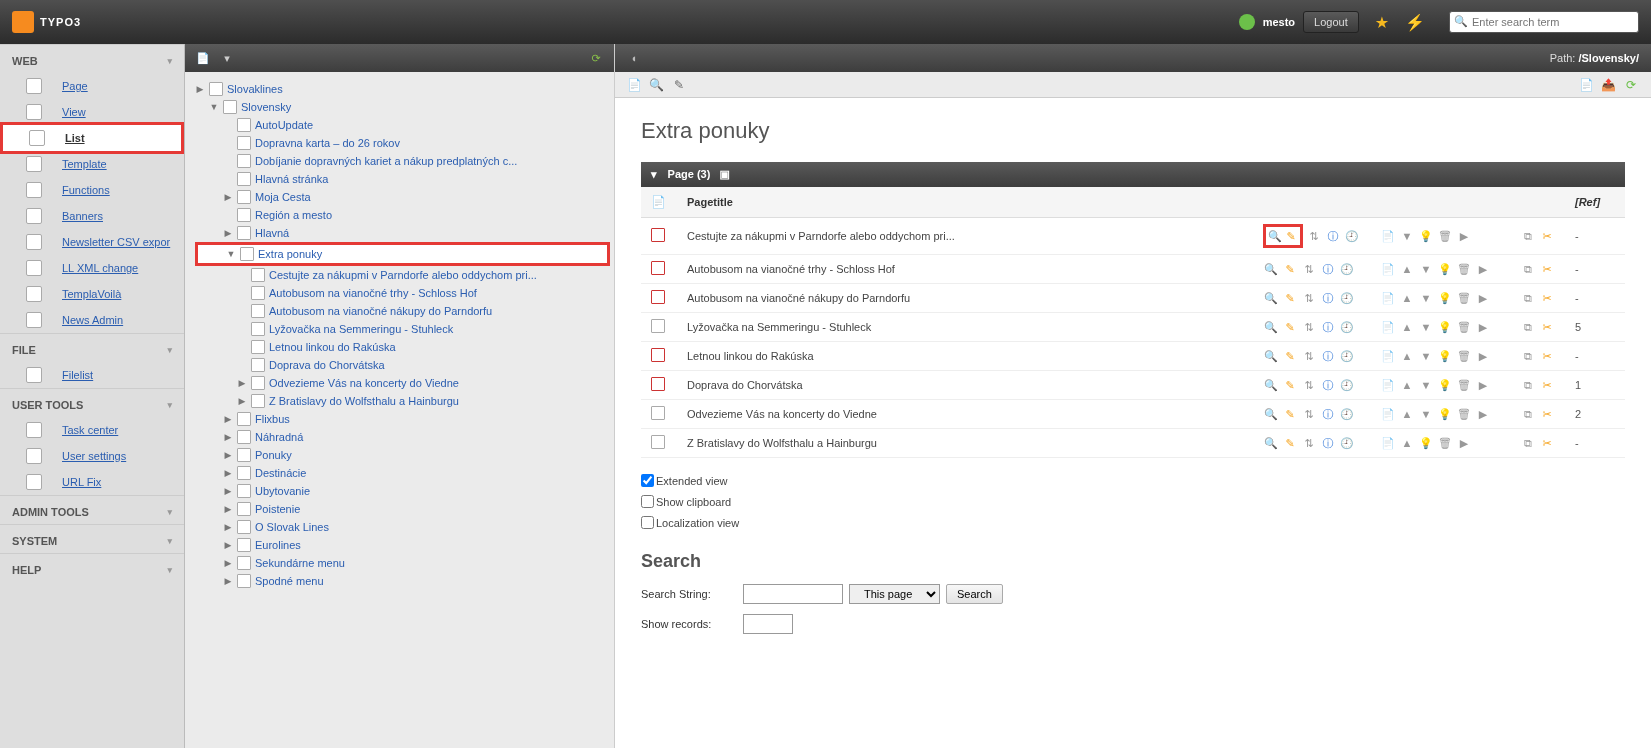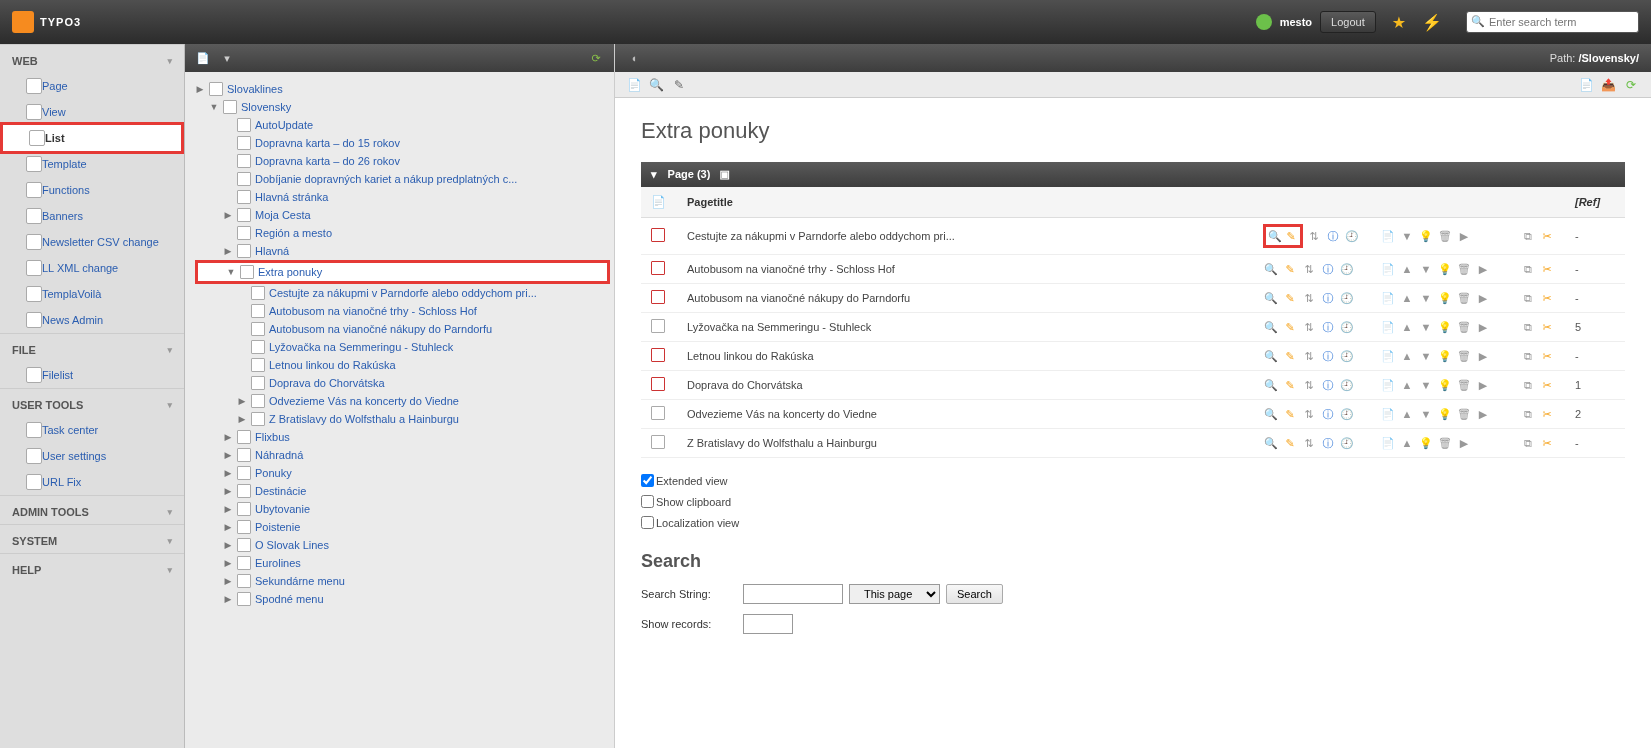--- a/index.html
+++ b/index.html
@@ -7,29 +7,29 @@
 .topbar { background:linear-gradient(#4F4F4F,#2b2b2b); height:44px; display:flex; align-items:center; padding:0 12px; color:#ccc; }
 .logo { display:flex; align-items:center; gap:6px; font-size:20px; font-weight:bold; color:#fff; letter-spacing:1px; }
 .logo .t3 { width:22px; height:22px; background:#f68b1f; border-radius:3px; display:inline-block; position:relative; }
 .topbar-spacer { flex:1; }
 .topbar .user { display:flex; align-items:center; gap:8px; }
 .topbar .user-icon { width:16px; height:16px; background:#6cc04a; border-radius:50%; display:inline-block; }
 .topbar .username { font-weight:bold; color:#fff; }
 .btn { background:linear-gradient(#5a5a5a,#3a3a3a); border:1px solid #222; color:#ddd; padding:4px 10px; border-radius:3px; cursor:pointer; }
 .star-icon, .bolt-icon { font-size:16px; color:#f6b91f; margin-left:8px; }
 .search-top { margin-left:16px; }
-.search-top input { width:173px; padding:4px 6px 4px 22px; border:1px solid #555; border-radius:3px; background:#fff; }
+.search-top input { width:190px; padding:4px 6px 4px 22px; border:1px solid #555; border-radius:3px; background:#fff; }
 .search-wrap { position:relative; }
 .search-wrap .mag { position:absolute; left:5px; top:4px; color:#888; }
 
 .layout { display:flex; height:calc(100vh - 44px); }
 .col-modules { width:185px; background:#dedede; border-right:1px solid #bbb; overflow-y:auto; }
 .mod-group-h { background:#dedede; color:#555; font-weight:bold; font-size:10px; padding:10px 12px 6px; border-top:1px solid #ccc; display:flex; align-items:center; justify-content:space-between; cursor:pointer; }
 .mod-group-h .chev { color:#999; font-size:9px; }
-.mod-item { display:flex; align-items:center; gap:0; padding:5px 12px 5px 26px; color:#2a5db0; cursor:pointer; }
+.mod-item { display:flex; align-items:center; gap:20px; padding:5px 12px 5px 26px; color:#2a5db0; cursor:pointer;text-decoration:underline; }
 .mod-item.selected { background:#fff; color:#333; font-weight:bold; }
 .mod-icon { width:16px; height:16px; display:inline-block; border:1px solid #aaa; background:#fff; border-radius:2px; }
 .hl-red { border:3px solid #e53935; margin:-3px 0; }
 
 .col-tree { width:430px; background:#ebebeb; border-right:1px solid #ccc; display:flex; flex-direction:column; overflow:hidden; }
 .tree-toolbar { background:linear-gradient(#5a5a5a,#3d3d3d); height:28px; display:flex; align-items:center; justify-content:space-between; padding:0 10px; }
 .tree-toolbar .tb-icons { display:flex; gap:8px; }
 .tb-ico { width:16px; height:16px; color:#ccc; cursor:pointer; display:inline-flex; align-items:center; justify-content:center; }
 .tree-body { flex:1; overflow:auto; padding:8px 4px 8px 10px; }
 .tree-node { display:flex; align-items:center; gap:4px; padding:2px 2px; color:#2a5db0; cursor:pointer; white-space:nowrap; }
@@ -130,21 +130,21 @@
       <div class="mod-item">
         <span class="mod-icon"></span>
         <span>Functions</span>
       </div>
       <div class="mod-item">
         <span class="mod-icon"></span>
         <span>Banners</span>
       </div>
       <div class="mod-item">
         <span class="mod-icon"></span>
-        <span>Newsletter CSV change</span>
+        <span>Newsletter CSV expor</span>
       </div>
       <div class="mod-item">
         <span class="mod-icon"></span>
         <span>LL XML change</span>
       </div>
       <div class="mod-item">
         <span class="mod-icon"></span>
         <span>TemplaVoilà</span>
       </div>
       <div class="mod-item">
@@ -205,25 +205,20 @@
         </div>
         <div class="tree-node lvl2">
           <span class="tw">▼</span>
           <span class="pg-ico"></span>
           <span>Slovensky</span>
         </div>
         <div class="tree-node lvl3">
           <span class="tw"></span>
           <span class="pg-ico"></span>
           <span>AutoUpdate</span>
-        </div>
-        <div class="tree-node lvl3">
-          <span class="tw"></span>
-          <span class="pg-ico"></span>
-          <span>Dopravna karta – do 15 rokov</span>
         </div>
         <div class="tree-node lvl3">
           <span class="tw"></span>
           <span class="pg-ico"></span>
           <span>Dopravna karta – do 26 rokov</span>
         </div>
         <div class="tree-node lvl3">
           <span class="tw"></span>
           <span class="pg-ico"></span>
           <span>Dobíjanie dopravných kariet a nákup predplatných c...</span>

